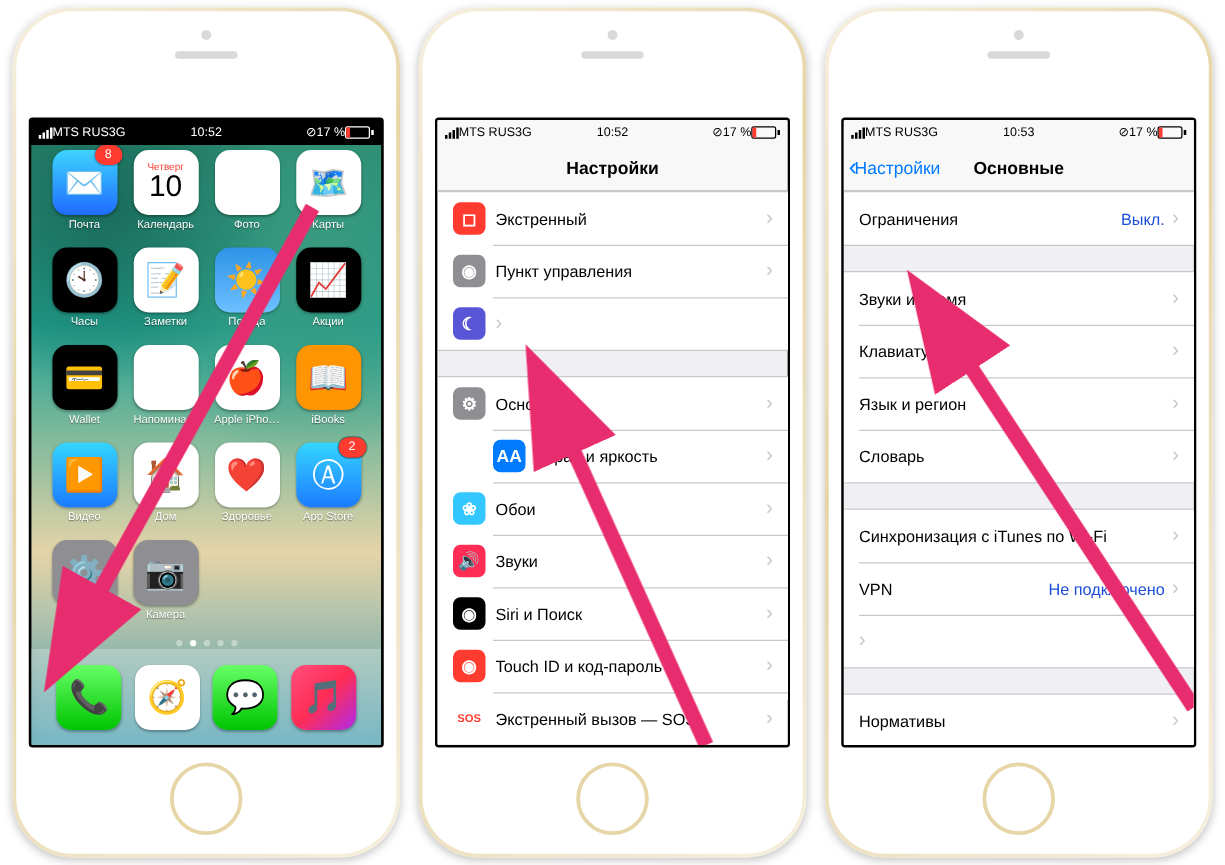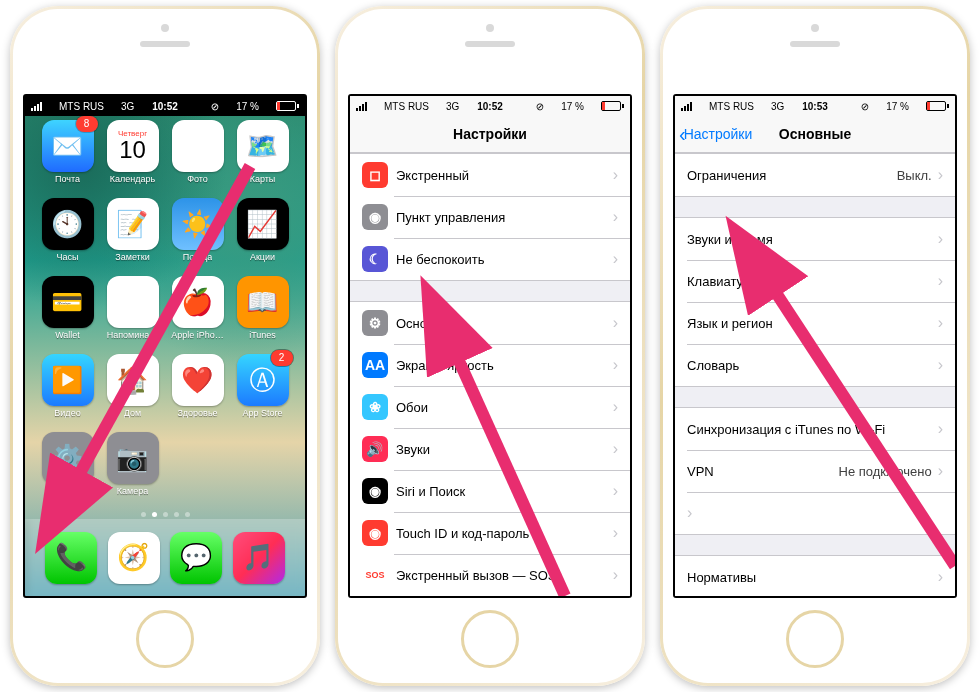--- a/index.html
+++ b/index.html
@@ -83,22 +83,22 @@
   .statusbar{
     height:20px;
     background:transparent;
     color:#000;
     font-size:10px;
     display:flex;align-items:center;justify-content:space-between;
     padding:0 6px;
     position:relative;
   }
   .statusbar.light{color:#fff;}
-  .sb-left,.sb-right{display:flex;align-items:center;gap:17px;}
-  .sb-time{position:absolute;left:50%;transform:translateX(-50%);font-weight:700;}
+  .sb-left,.sb-right{display:flex;align-items:center;gap:0;}
+  .sb-time{position:absolute;left:50%;transform:translateX(-50%);font-weight:400;}
   .signal{display:inline-flex;gap:1px;align-items:flex-end;}
   .signal i{width:2px;background:currentColor;display:inline-block;}
   .signal i:nth-child(1){height:3px;}
   .signal i:nth-child(2){height:5px;}
   .signal i:nth-child(3){height:7px;}
   .signal i:nth-child(4){height:9px;}
   .batt{
     display:inline-flex;align-items:center;gap:1px;
   }
   .batt .body{
@@ -203,21 +203,21 @@
     content:"";
     position:absolute;left:44px;right:0;top:0;height:1px;background:var(--sep);
   }
   .row.noicon + .row.noicon::before{left:12px;}
   .row .ricon{
     width:26px;height:26px;border-radius:6px;margin-right:8px;
     display:flex;align-items:center;justify-content:center;color:#fff;font-size:14px;
     flex-shrink:0;
   }
   .row .rlabel{flex:1;white-space:nowrap;overflow:hidden;text-overflow:ellipsis;}
-  .row .rvalue{color:#404040;margin-right:6px;white-space:nowrap;overflow:hidden;text-overflow:ellipsis;max-width:100px;}
+  .row .rvalue{color:#1d4ed8;margin-right:6px;white-space:nowrap;overflow:hidden;text-overflow:ellipsis;max-width:100px;}
   .row .disclosure{color:#c7c7cc;font-size:16px;}
   
   .arrow{
     position:absolute;
     pointer-events:none;
     z-index:5;
   }
   
   .cal-inner{display:flex;flex-direction:column;align-items:center;line-height:1;}
   .cal-inner .dw{font-size:8px;color:#ff3b30;}
@@ -298,21 +298,21 @@
           <div class="app">
             <div class="icon" style="background: rgb(255, 255, 255);">☰</div>
             <div class="label">Напомина…</div>
           </div>
           <div class="app">
             <div class="icon" style="background: rgb(255, 255, 255);">🍎</div>
             <div class="label">Apple iPho…</div>
           </div>
           <div class="app">
             <div class="icon" style="background: rgb(255, 149, 0);">📖</div>
-            <div class="label">iTunes</div>
+            <div class="label">iBooks</div>
           </div>
           <div class="app">
             <div class="icon" style="background: linear-gradient(rgb(53, 213, 255), rgb(28, 123, 255));">▶️</div>
             <div class="label">Видео</div>
           </div>
           <div class="app">
             <div class="icon" style="background: rgb(255, 255, 255);">🏠</div>
             <div class="label">Дом</div>
           </div>
           <div class="app">
@@ -403,32 +403,31 @@
               <div class="rlabel">Экстренный</div>
               <div class="disclosure">›</div>
             </div>
             <div class="row">
               <div class="ricon" style="background: rgb(142, 142, 147); font-size: 14px; font-weight: 700;">◉</div>
               <div class="rlabel">Пункт управления</div>
               <div class="disclosure">›</div>
             </div>
             <div class="row">
               <div class="ricon" style="background: rgb(88, 86, 214); font-size: 14px; font-weight: 700;">☾</div>
-              <div class="rlabel">Не беспокоить</div>
               <div class="disclosure">›</div>
             </div>
           </div>
         <div class="group" id="p2g2">
             <div class="row">
               <div class="ricon" style="background: rgb(142, 142, 147); font-size: 14px; font-weight: 700;">⚙︎</div>
               <div class="rlabel">Основные</div>
               <div class="disclosure">›</div>
             </div>
             <div class="row">
-              <div class="ricon" style="background: rgb(0, 122, 255); font-size: 14px; font-weight: 700;">AA</div>
+              <div class="ricon" style="background: rgb(0, 122, 255); font-size: 14px; font-weight: 700; margin-left: 32px;">AA</div>
               <div class="rlabel">Экран и яркость</div>
               <div class="disclosure">›</div>
             </div>
             <div class="row">
               <div class="ricon" style="background: rgb(52, 199, 255); font-size: 14px; font-weight: 700;">❀</div>
               <div class="rlabel">Обои</div>
               <div class="disclosure">›</div>
             </div>
             <div class="row">
               <div class="ricon" style="background: rgb(255, 45, 85); font-size: 14px; font-weight: 700;">🔊</div>

